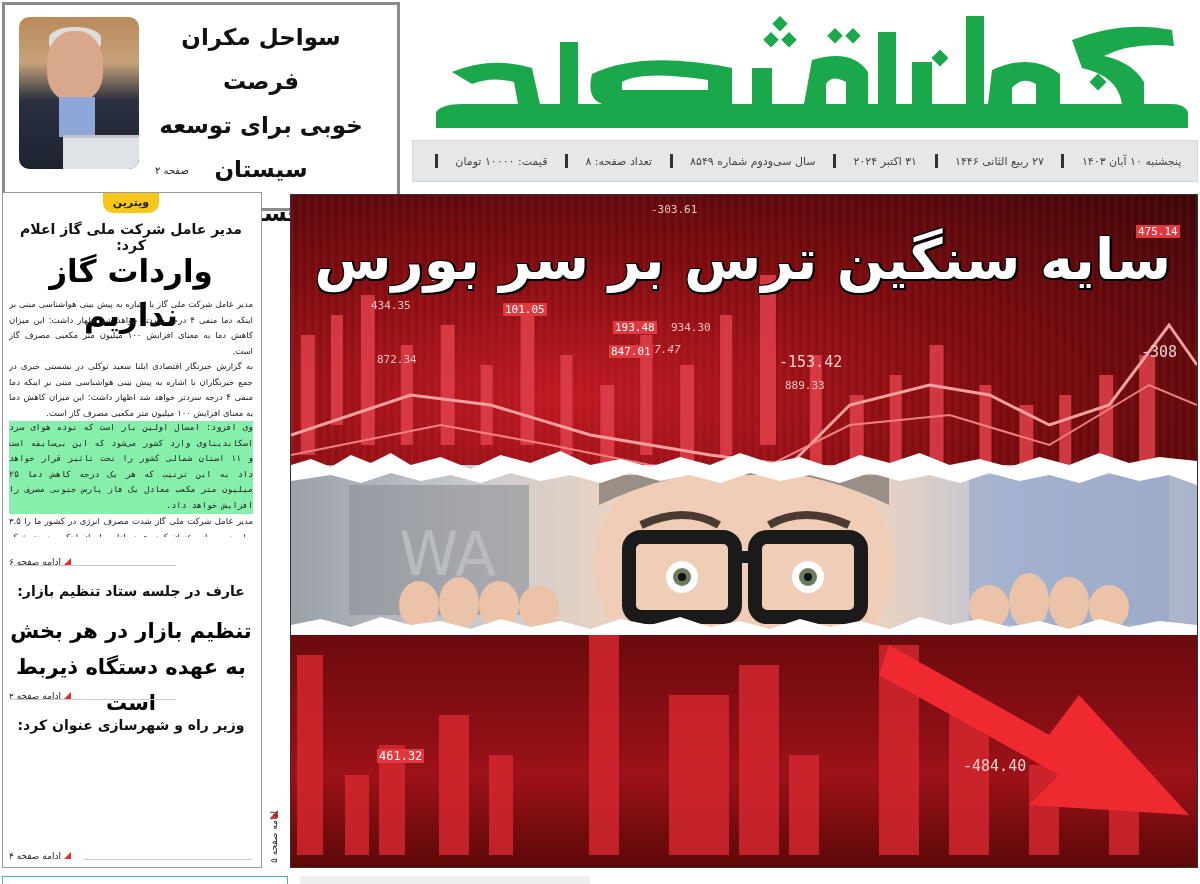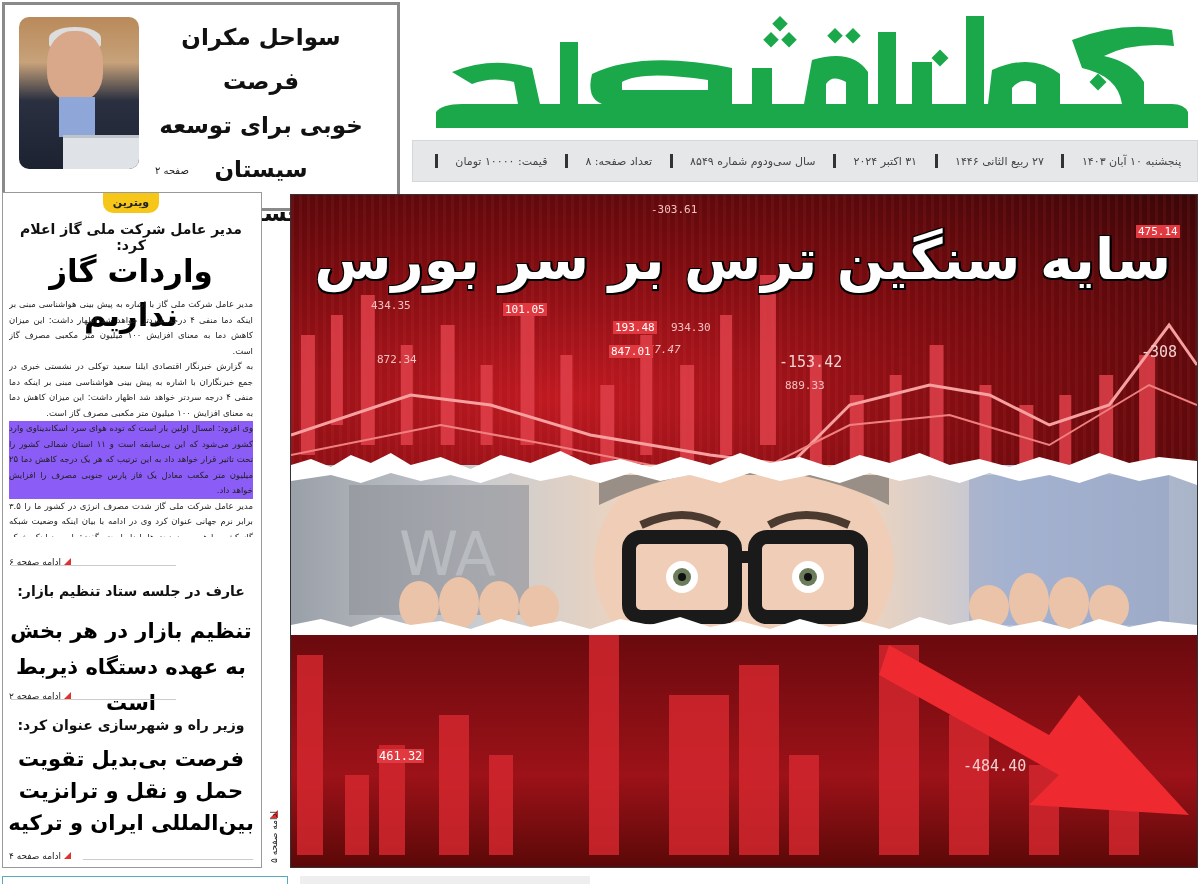--- a/index.html
+++ b/index.html
@@ -20,21 +20,21 @@
   #tagline{position:absolute;left:175px;top:10px;width:100px;text-align:center;font-size:13px;font-weight:bold;line-height:17px;color:#111;}
   
   #infobar{left:412px;top:140px;width:786px;height:42px;background:#e6e7e9;border:1px solid #d6d7d9;box-sizing:border-box;display:flex;align-items:center;justify-content:space-around;padding:0 10px;font-size:11px;color:#444;}
   #infobar .sep{display:inline-block;width:3px;height:14px;background:#333;margin:0 6px;}
   
   #leftcol{left:2px;top:192px;width:260px;height:676px;border:1px solid #999;box-sizing:border-box;background:#fff;}
   .badge{position:absolute;left:100px;top:0;width:56px;height:20px;background:#f6c619;border-radius:0 0 10px 10px;text-align:center;font-size:11px;font-weight:bold;line-height:20px;color:#222;}
   .kicker{position:absolute;right:8px;width:244px;text-align:center;font-weight:bold;color:#111;}
   .title{position:absolute;right:6px;width:248px;text-align:center;font-weight:900;color:#000;}
   .body{position:absolute;right:8px;width:244px;font-size:8.5px;line-height:15.5px;color:#222;text-align:justify;}
-  .body .hl{background:#8b5cf6;}
+  .body .hl{background:#86efac;font-family:Liberation Mono, monospace;}
   .cont{position:absolute;right:190px;font-size:9px;color:#222;white-space:nowrap;}
   .cont .tri{display:inline-block;width:0;height:0;border-left:7px solid transparent;border-bottom:7px solid #e03030;margin-left:3px;}
   .rule{position:absolute;height:1px;background:#ccc;}
   
   #vcont{left:264px;top:810px;width:20px;height:60px;}
   #vcont span{position:absolute;left:-20px;top:26px;width:60px;transform:rotate(-90deg);font-size:9px;color:#222;white-space:nowrap;}
   #vcont .tri{position:absolute;left:6px;top:0;width:0;height:0;border-left:8px solid transparent;border-bottom:8px solid #e03030;}
   
   #hero{left:290px;top:194px;width:908px;height:674px;overflow:hidden;background:#5a0a0e;border:1px solid #333;box-sizing:border-box;}
   #hero .top{position:absolute;left:0;top:0;width:100%;height:290px;background:
@@ -137,25 +137,20 @@
 
   <div class="kicker" style="top:390px;font-size:14px;">عارف در جلسه ستاد تنظیم بازار:</div>
   <div class="title" style="top:420px;font-size:21px;line-height:36px;">
     <div>تنظیم بازار در هر بخش</div>
     <div>به عهده دستگاه ذیربط است</div>
   </div>
   <div class="cont" style="top:498px;text-align:center;"><span class="tri"></span><span>ادامه صفحه ۲</span></div>
   <div class="rule" style="top:506px;left:8px;width:165px;"></div>
 
   <div class="kicker" style="top:524px;font-size:14px;">وزیر راه و شهرسازی عنوان کرد:</div>
-  <div class="title" style="top:550px;font-size:21px;line-height:32px;">
-    <div>فرصت بی‌بدیل تقویت</div>
-    <div>حمل و نقل و ترانزیت</div>
-    <div>بین‌المللی ایران و ترکیه</div>
-  </div>
   <div class="cont" style="top:658px;"><span class="tri"></span><span>ادامه صفحه ۴</span></div>
   <div class="rule" style="top:666px;left:80px;width:170px;"></div>
 </div>
 
 <div id="vcont" class="abs">
   <div class="tri"></div>
   <span>ادامه صفحه ۵</span>
 </div>
 
 <div id="hero" class="abs">

